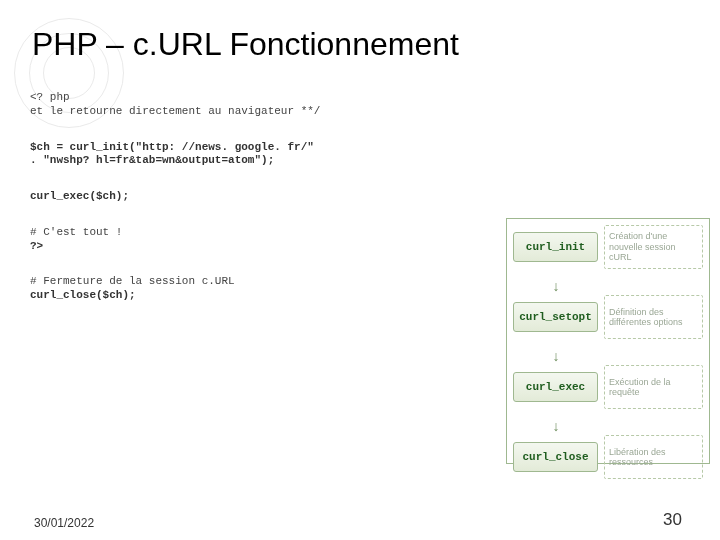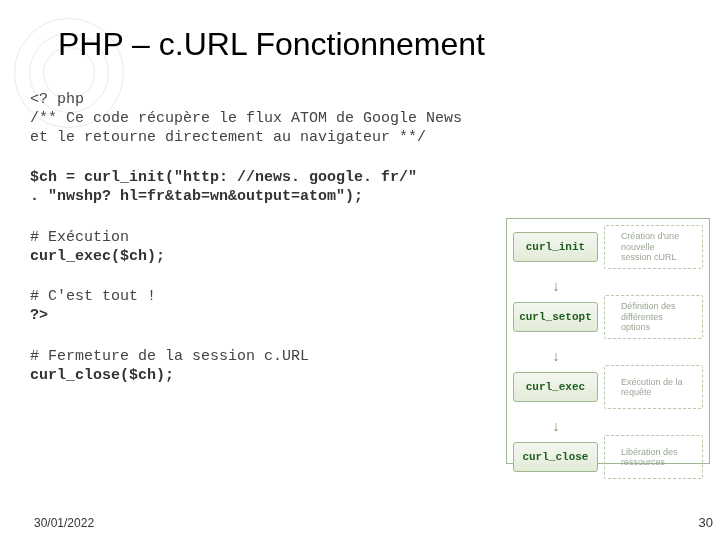--- a/index.html
+++ b/index.html
@@ -28,28 +28,28 @@
     border-radius: 50%;
   }
   .watermark::before { top: 14px; left: 14px; right: 14px; bottom: 14px; }
   .watermark::after  { top: 28px; left: 28px; right: 28px; bottom: 28px; }
   .title {
     position: relative;
     z-index: 1;
     font-size: 32px;
     font-weight: 400;
     color: #000;
-    padding: 26px 0 0 58px;
+    padding: 26px 0 0 32px;
   }
   .content {
     position: relative;
     z-index: 1;
     padding: 28px 0 0 30px;
     font-family: "Courier New", Courier, monospace;
-    font-size: 15px;
+    font-size: 11px;
     color: #444;
     line-height: 1.25;
   }
   .block { margin-bottom: 22px; }
   .bold { font-weight: 700; color: #333; }
   .diagram {
     position: absolute;
     right: 10px;
     top: 218px;
     width: 204px;
@@ -83,69 +83,67 @@
     width: 100px;
     height: 44px;
     border: 1px dashed #b7c9a8;
     border-radius: 2px;
     color: #9aa795;
     font-family: Arial, sans-serif;
     font-size: 9px;
     line-height: 1.15;
     display: flex;
     align-items: center;
-    padding: 2px 16px;
+    padding: 2px 4px;
   }
   .darrow {
     height: 18px;
     width: 86px;
     display: flex;
     align-items: center;
     justify-content: center;
     color: #6f8f5f;
     font-size: 14px;
   }
   .footer-date {
     position: absolute;
     left: 34px;
     bottom: 10px;
     font-size: 12px;
     color: #333;
     font-family: Arial, sans-serif;
   }
   .footer-page {
     position: absolute;
-    right: 7px;
+    right: 38px;
     bottom: 10px;
-    font-size: 13px;
+    font-size: 17px;
     color: #333;
     font-family: Arial, sans-serif;
   }
 </style>
 </head>
 <body>
 
 <div class="watermark"></div>
 
 <h1 class="title">PHP – c.URL Fonctionnement</h1>
 
 <div class="content">
   <div class="block">
     <div>&lt;? php</div>
-    <div>/** Ce code récupère le flux ATOM de Google News</div>
     <div>et le retourne directement au navigateur **/</div>
   </div>
 
   <div class="block">
     <div class="bold">$ch = curl_init("http: //news. google. fr/"</div>
     <div class="bold">. "nwshp? hl=fr&amp;tab=wn&amp;output=atom");</div>
   </div>
 
   <div class="block">
-    <div># Exécution</div>
     <div class="bold">curl_exec($ch);</div>
   </div>
 
   <div class="block">
     <div># C'est tout !</div>
     <div class="bold">?&gt;</div>
   </div>
 
   <div class="block">
     <div># Fermeture de la session c.URL</div>

